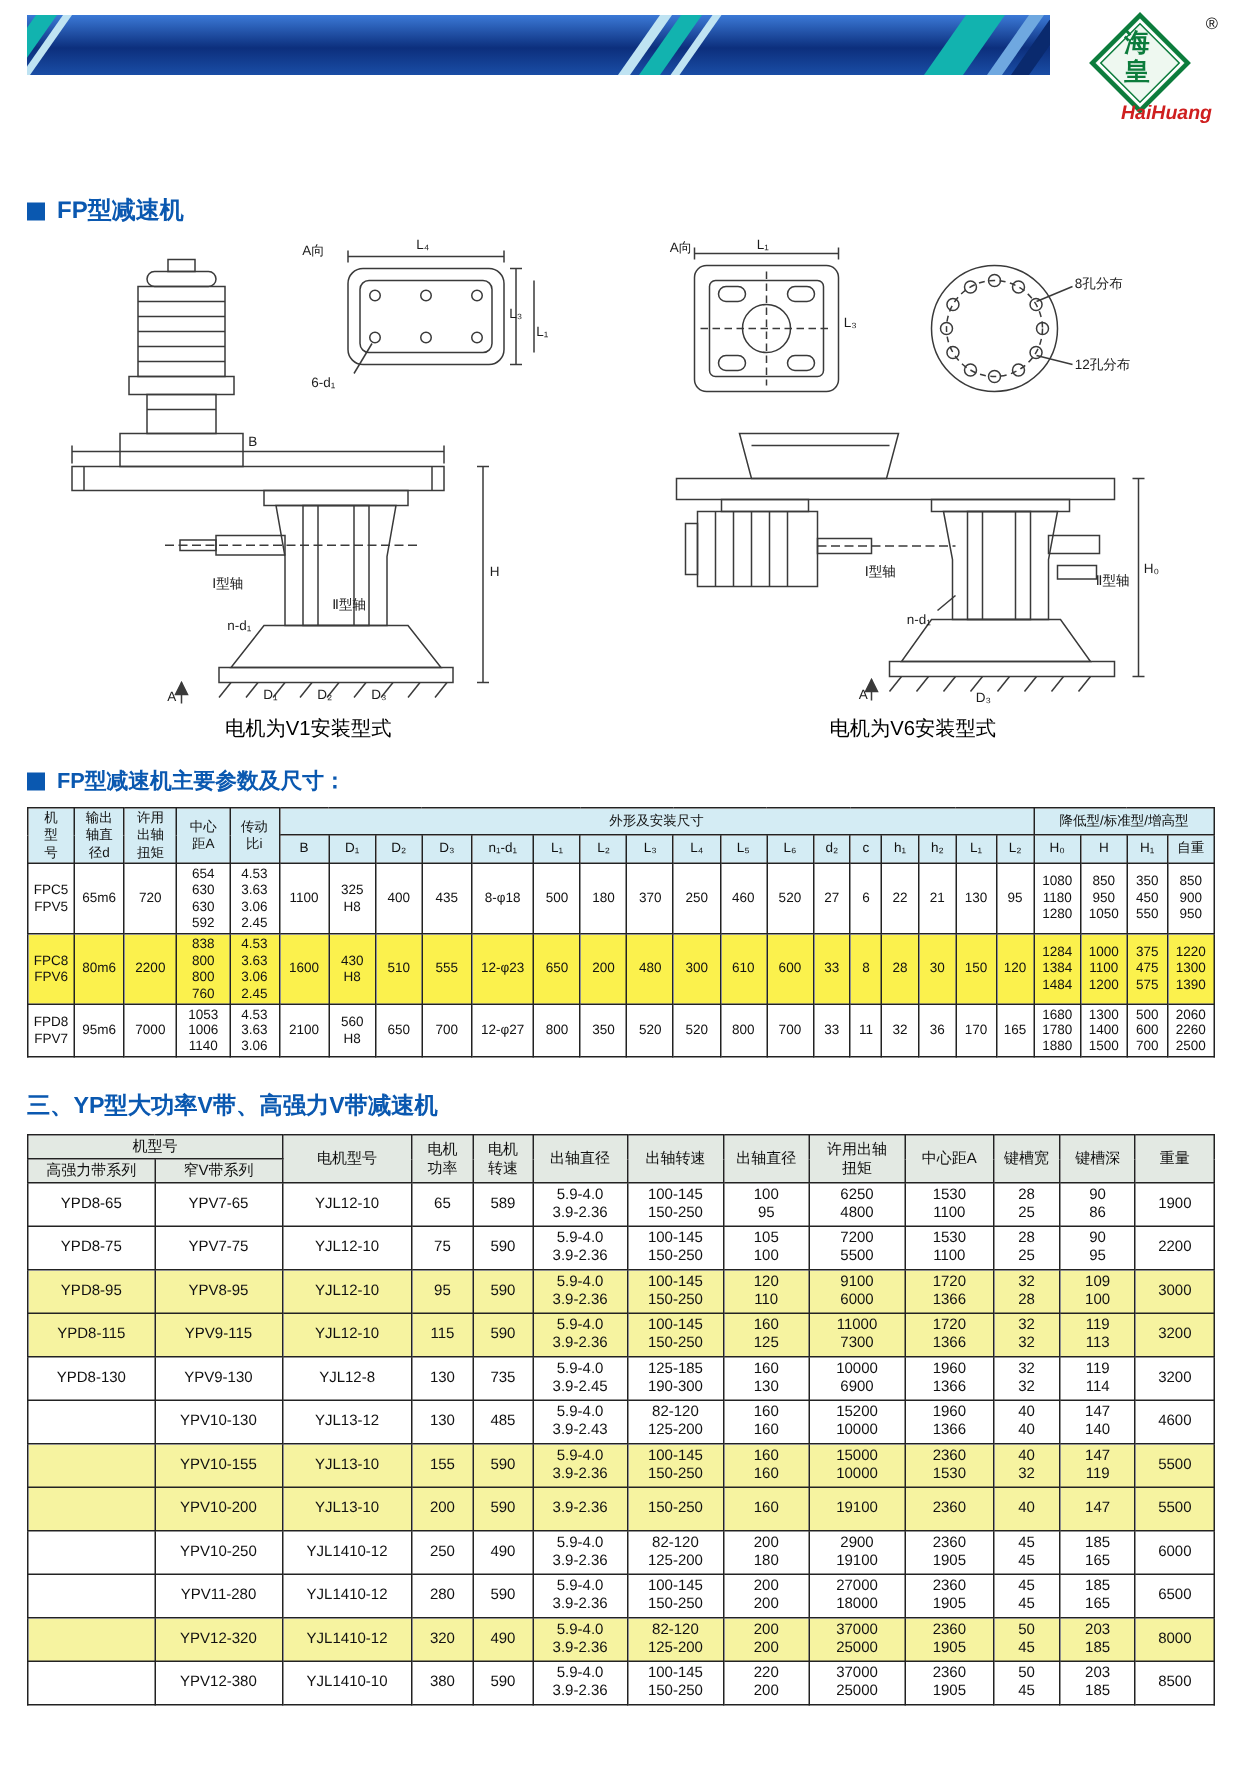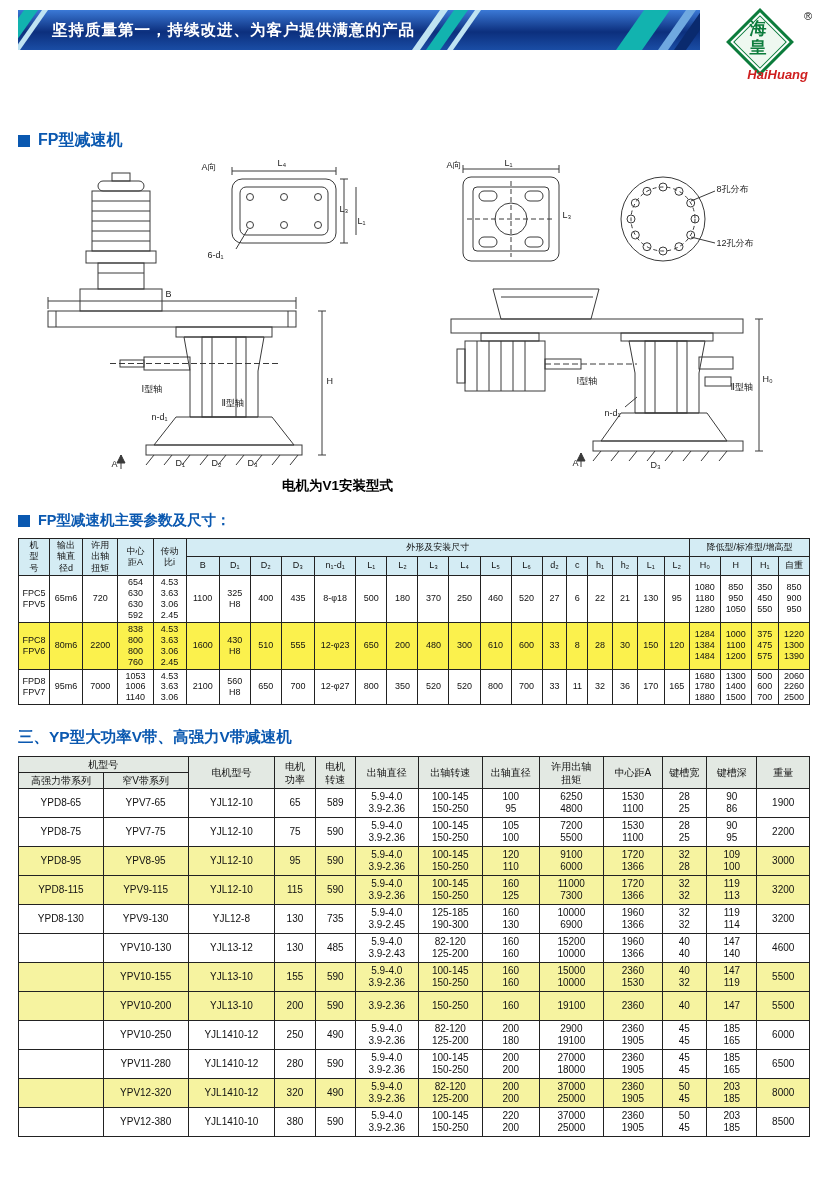--- a/index.html
+++ b/index.html
@@ -31,21 +31,21 @@
   .sec-title .sq{width:12px;height:12px;background:#0a58b0;flex:0 0 auto;}
   .t-fp{margin-top:46px;font-size:16px;}
   .t-sub{margin-top:16px;font-size:14.5px;}
   .t-yp{margin-top:22px;font-size:15.5px;}
 
   
   .figures{display:flex;gap:28px;margin-top:10px;}
   figure{margin:0;width:375px;}
   .fig-canvas{position:relative;width:360px;height:310px;margin:0 auto;}
   .lbl{position:absolute;font-size:9px;color:#1c1c1c;white-space:nowrap;line-height:1;}
-  figcaption{text-align:right;font-weight:bold;font-size:13.5px;margin-top:6px;color:#000;}
+  figcaption{text-align:center;font-weight:normal;font-size:13.5px;margin-top:6px;color:#000;}
 
   
   table{border-collapse:collapse;table-layout:fixed;margin-top:8px;}
   th,td{border:1px solid #222;text-align:center;vertical-align:middle;white-space:pre-line;overflow:hidden;padding:1px 0;}
   table.fp{width:792px;font-size:9px;}
   table.fp th{background:#d4ecf4;font-weight:normal;line-height:1.25;}
   table.fp td{line-height:1.22;}
   table.fp tr.hl td{background:#fbf14d;}
   table.yp{width:792px;font-size:10px;}
   table.yp th{background:#e3e9e3;font-weight:normal;line-height:1.3;}
@@ -60,21 +60,20 @@
   <div class="header-row">
     <div class="banner-bar">
       <div class="deco d1"></div>
       <div class="deco d2"></div>
       <div class="deco d3"></div>
       <div class="deco d4"></div>
       <div class="deco d5"></div>
       <div class="deco d6"></div>
       <div class="deco d7"></div>
       <div class="deco d8"></div>
-      <span class="slogan">坚持质量第一，持续改进、为客户提供满意的产品</span>
     </div>
     <div class="logo-block">
       <div class="diamond"></div>
       <span class="logo-cn">海皇</span>
       <span class="logo-en">HaiHuang</span>
       <span class="logo-reg">®</span>
     </div>
   </div>
 
   <div class="sec-title t-fp">
@@ -241,20 +240,21 @@
         <span class="lbl" style="left:134px;top:50px;">L₃</span>
         <span class="lbl" style="left:288px;top:24px;">8孔分布</span>
         <span class="lbl" style="left:288px;top:78px;">12孔分布</span>
         <span class="lbl" style="left:148px;top:216px;">Ⅰ型轴</span>
         <span class="lbl" style="left:302px;top:222px;">Ⅱ型轴</span>
         <span class="lbl" style="left:176px;top:248px;">n-d₁</span>
         <span class="lbl" style="left:334px;top:214px;">H₀</span>
         <span class="lbl" style="left:144px;top:298px;">A</span>
         <span class="lbl" style="left:222px;top:300px;">D₃</span>
       </div>
+      <figcaption>电机为V6安装型式</figcaption>
     </figure>
   </div>
 
   <div class="sec-title t-sub">
     <span class="sq"></span>
     <span>FP型减速机主要参数及尺寸：</span>
   </div>
 
   <table id="fp-table" class="fp">
       <colgroup>

